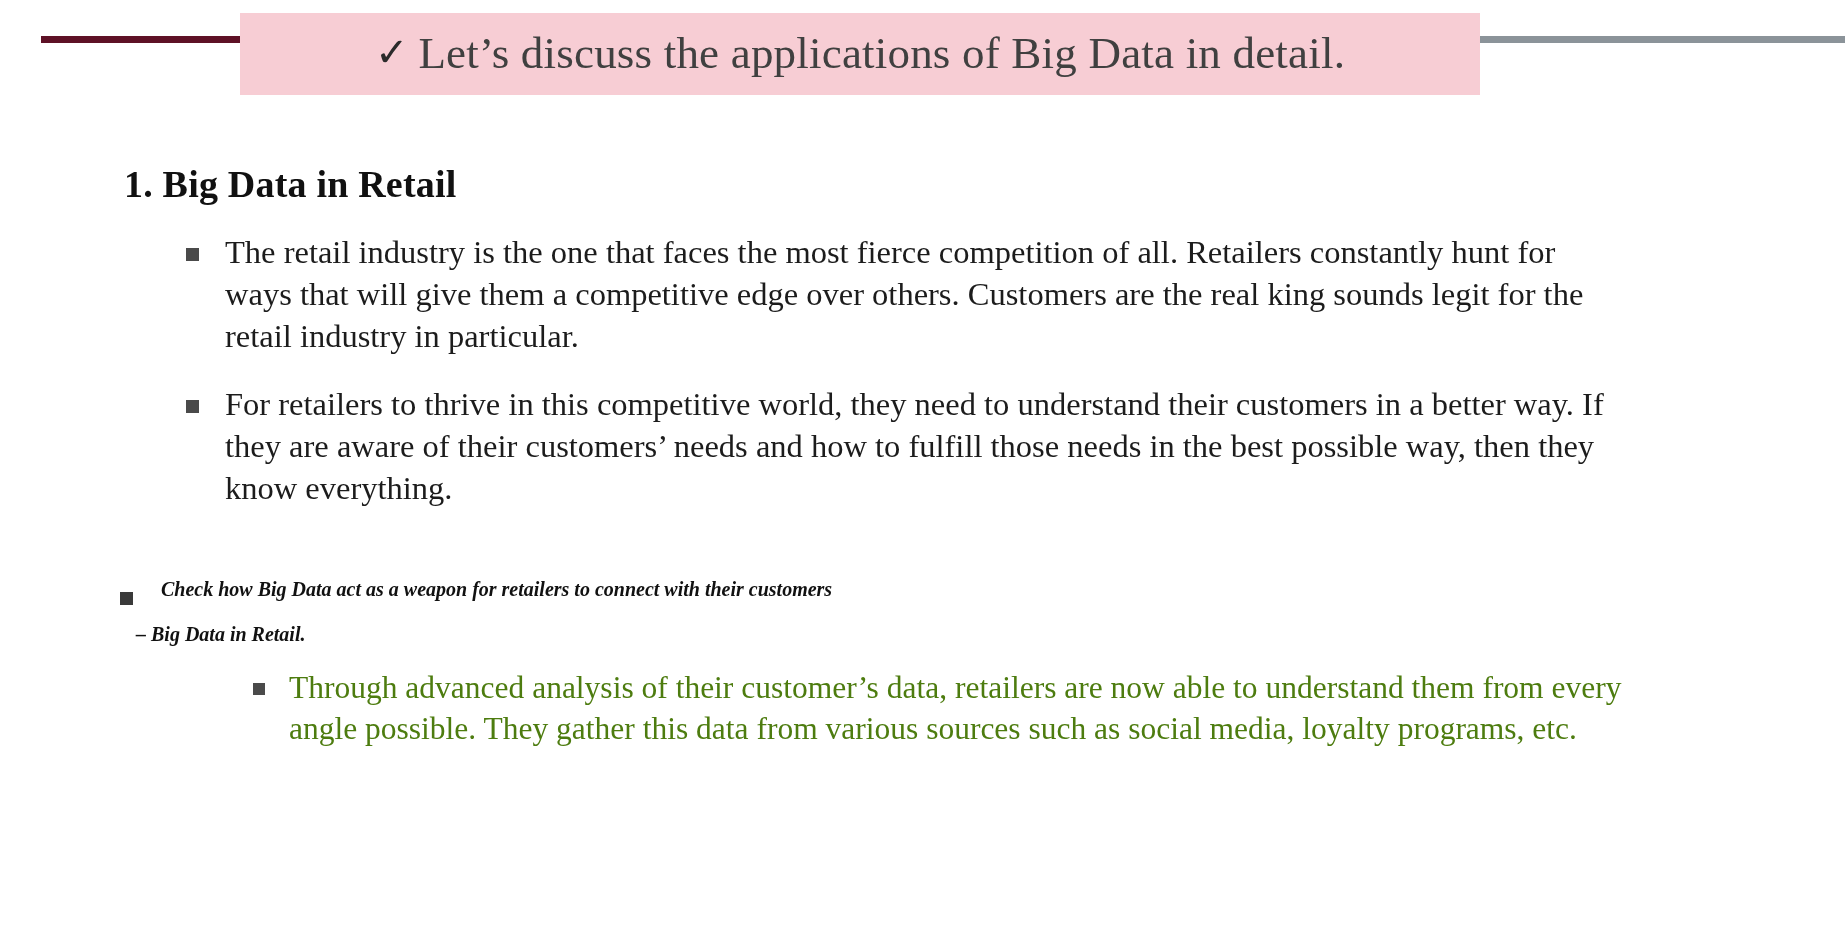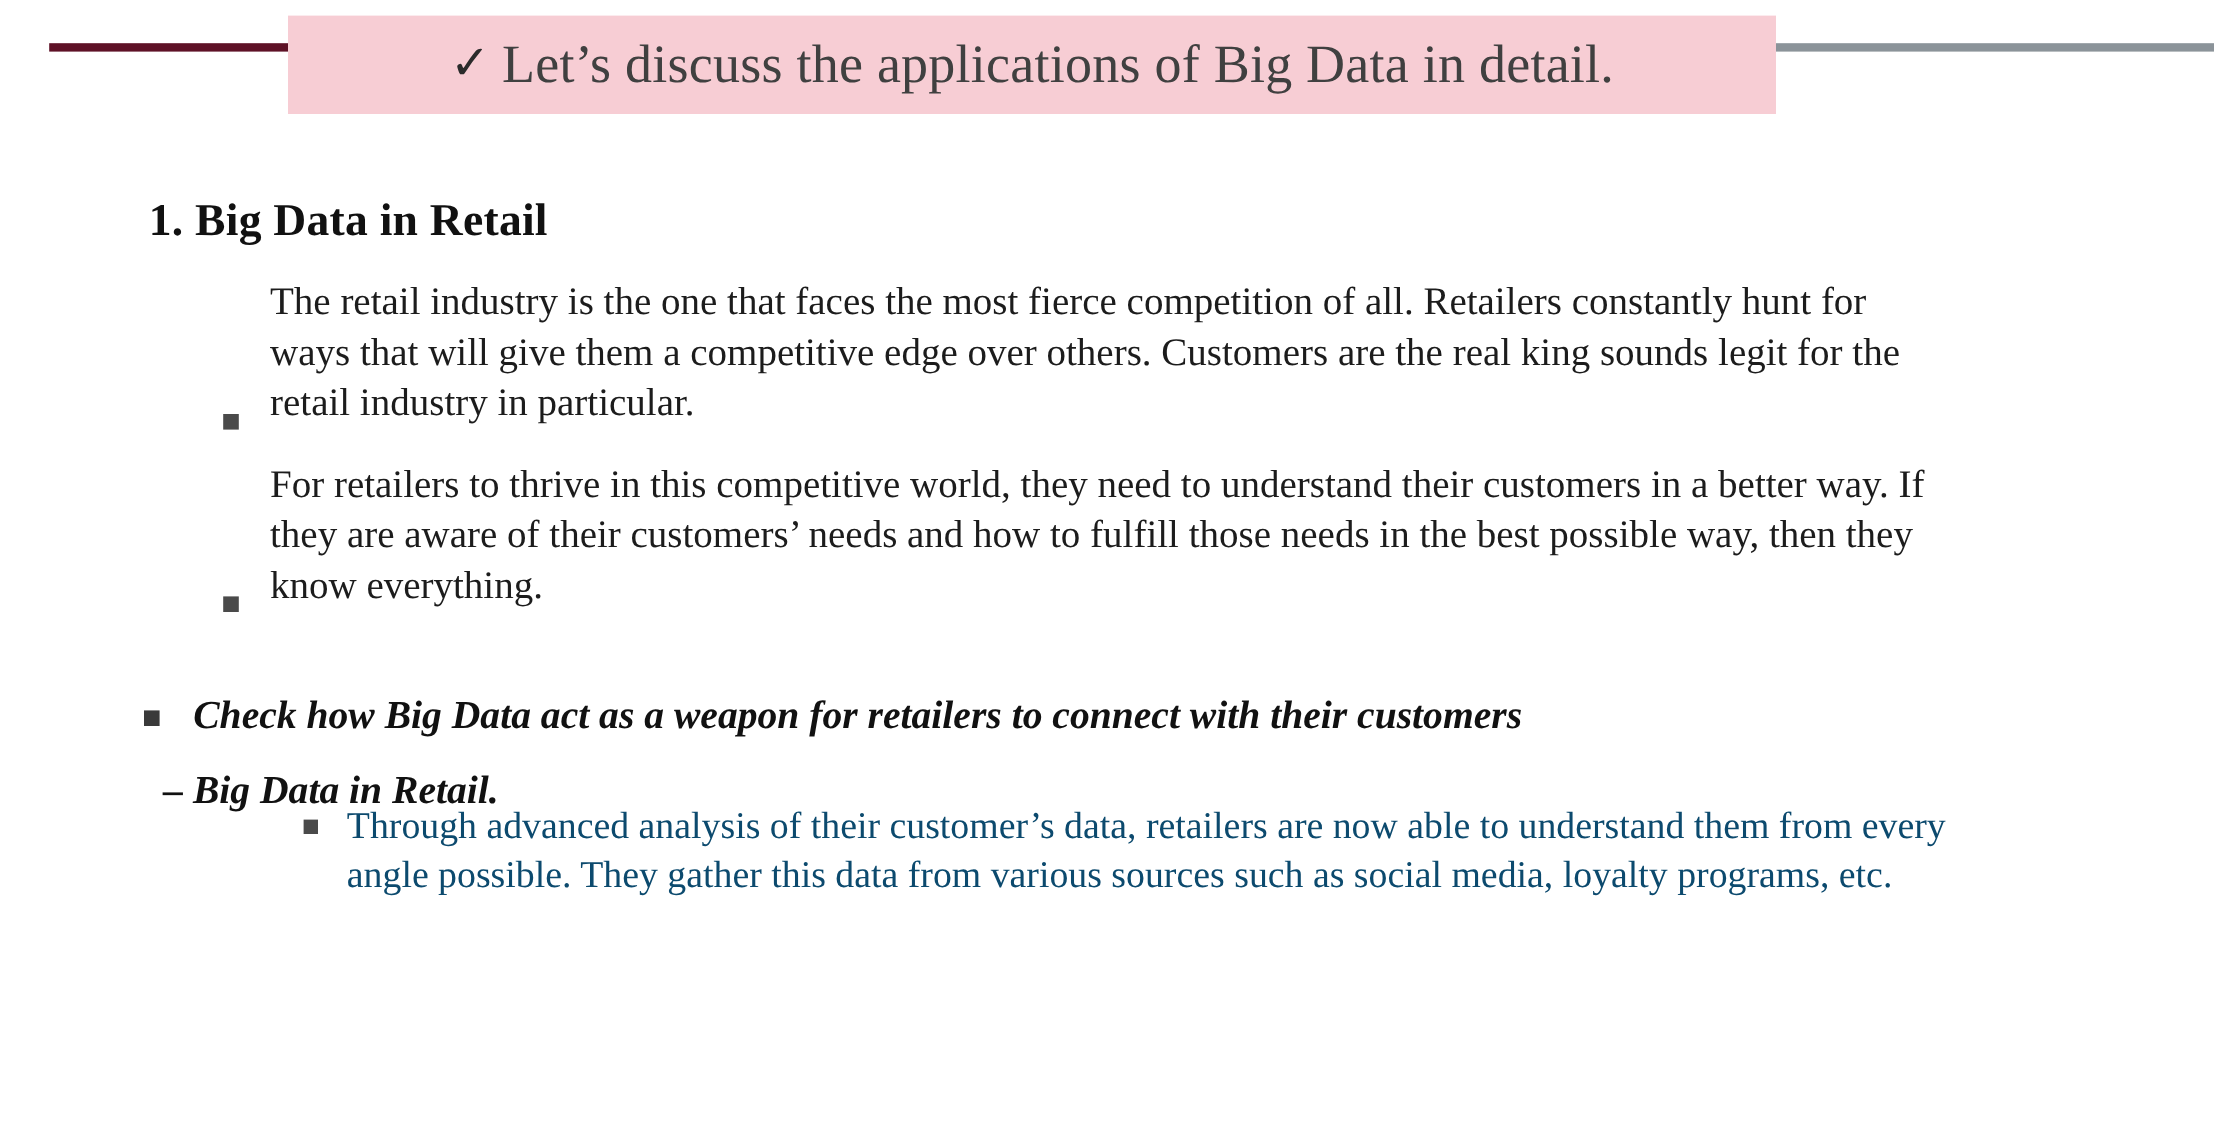--- a/index.html
+++ b/index.html
@@ -92,21 +92,21 @@
 
   .bullets-l1 {
     position: absolute;
     left: 186px;
     top: 122px;
     width: 1430px;
   }
 
   .bullet-row {
     display: flex;
-    align-items: flex-end;
+    align-items: flex-start;
     margin-bottom: 26px;
   }
   .sq-bullet {
     flex: 0 0 auto;
     width: 13px;
     height: 13px;
     background: #4a4a4a;
     margin-top: 16px;
     margin-right: 26px;
   }
@@ -129,21 +129,21 @@
   }
   .emph-sq {
     flex: 0 0 auto;
     width: 13px;
     height: 13px;
     background: #3a3a3a;
     margin-top: 16px;
     margin-right: 28px;
   }
   .emph-text {
-    font-size: 33px;
+    font-size: 20px;
     font-weight: bold;
     font-style: italic;
     line-height: 1.31;
     color: #111111;
   }
   .emph-text .cont {
     display: block;
     margin-left: -25px;
     margin-top: 19px;
   }
@@ -163,21 +163,21 @@
     flex: 0 0 auto;
     width: 12px;
     height: 12px;
     background: #4a4a4a;
     margin-top: 16px;
     margin-right: 24px;
   }
   .sub-text {
     font-size: 31.5px;
     line-height: 1.31;
-    color: #0c4a6e;
+    color: #4d7c0f;
   }
 </style>
 </head>
 <body>
 
 <div class="slide">
 
   <div class="header-band">
     <div class="rule-left"></div>
     <div class="rule-right"></div>

